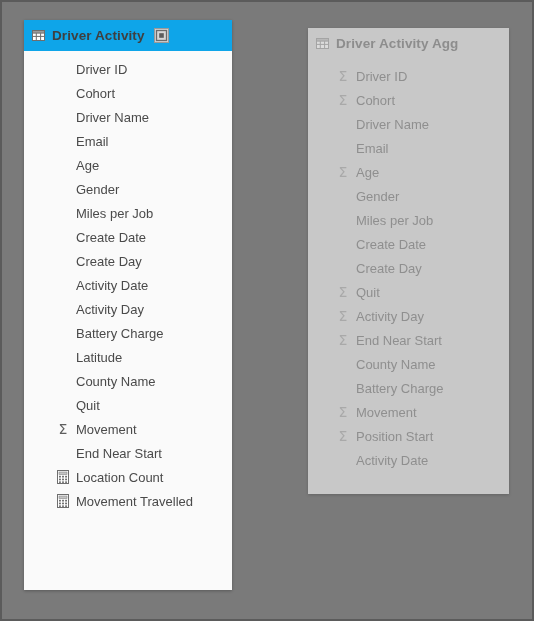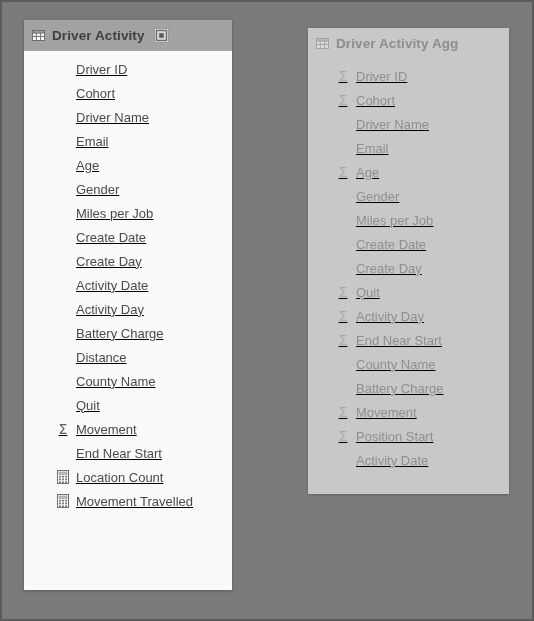--- a/index.html
+++ b/index.html
@@ -43,21 +43,21 @@
 
   
   .panel-header {
     display: flex;
     align-items: center;
     height: 31px;
     padding: 0 8px;
     box-sizing: border-box;
   }
   .panel-primary .panel-header {
-    background: #a3a3a3;
+    background: #0ea5e9;
   }
   .panel-secondary .panel-header {
     background: transparent;
   }
 
   .panel-title {
     font-size: 13.5px;
     font-weight: bold;
     letter-spacing: 0.1px;
     white-space: nowrap;
@@ -81,21 +81,20 @@
     margin-left: 9px;
     flex: 0 0 auto;
     display: block;
   }
 
   
   .field-list {
     list-style: none;
     margin: 0;
     padding: 0;
-    text-decoration: underline;
   }
   .panel-primary .field-list { padding-top: 6px; }
   .panel-secondary .field-list { padding-top: 5px; }
 
   .field-item {
     display: flex;
     align-items: center;
     height: 24px;
     padding-left: 32px;
     box-sizing: border-box;
@@ -199,21 +198,21 @@
     <li class="field-item">
       <span class="field-icon empty"></span>
       <span class="field-label">Activity Day</span>
     </li>
     <li class="field-item">
       <span class="field-icon empty"></span>
       <span class="field-label">Battery Charge</span>
     </li>
     <li class="field-item">
       <span class="field-icon empty"></span>
-      <span class="field-label">Distance</span>
+      <span class="field-label">Latitude</span>
     </li>
     <li class="field-item">
       <span class="field-icon empty"></span>
       <span class="field-label">County Name</span>
     </li>
     <li class="field-item">
       <span class="field-icon empty"></span>
       <span class="field-label">Quit</span>
     </li>
     <li class="field-item">

